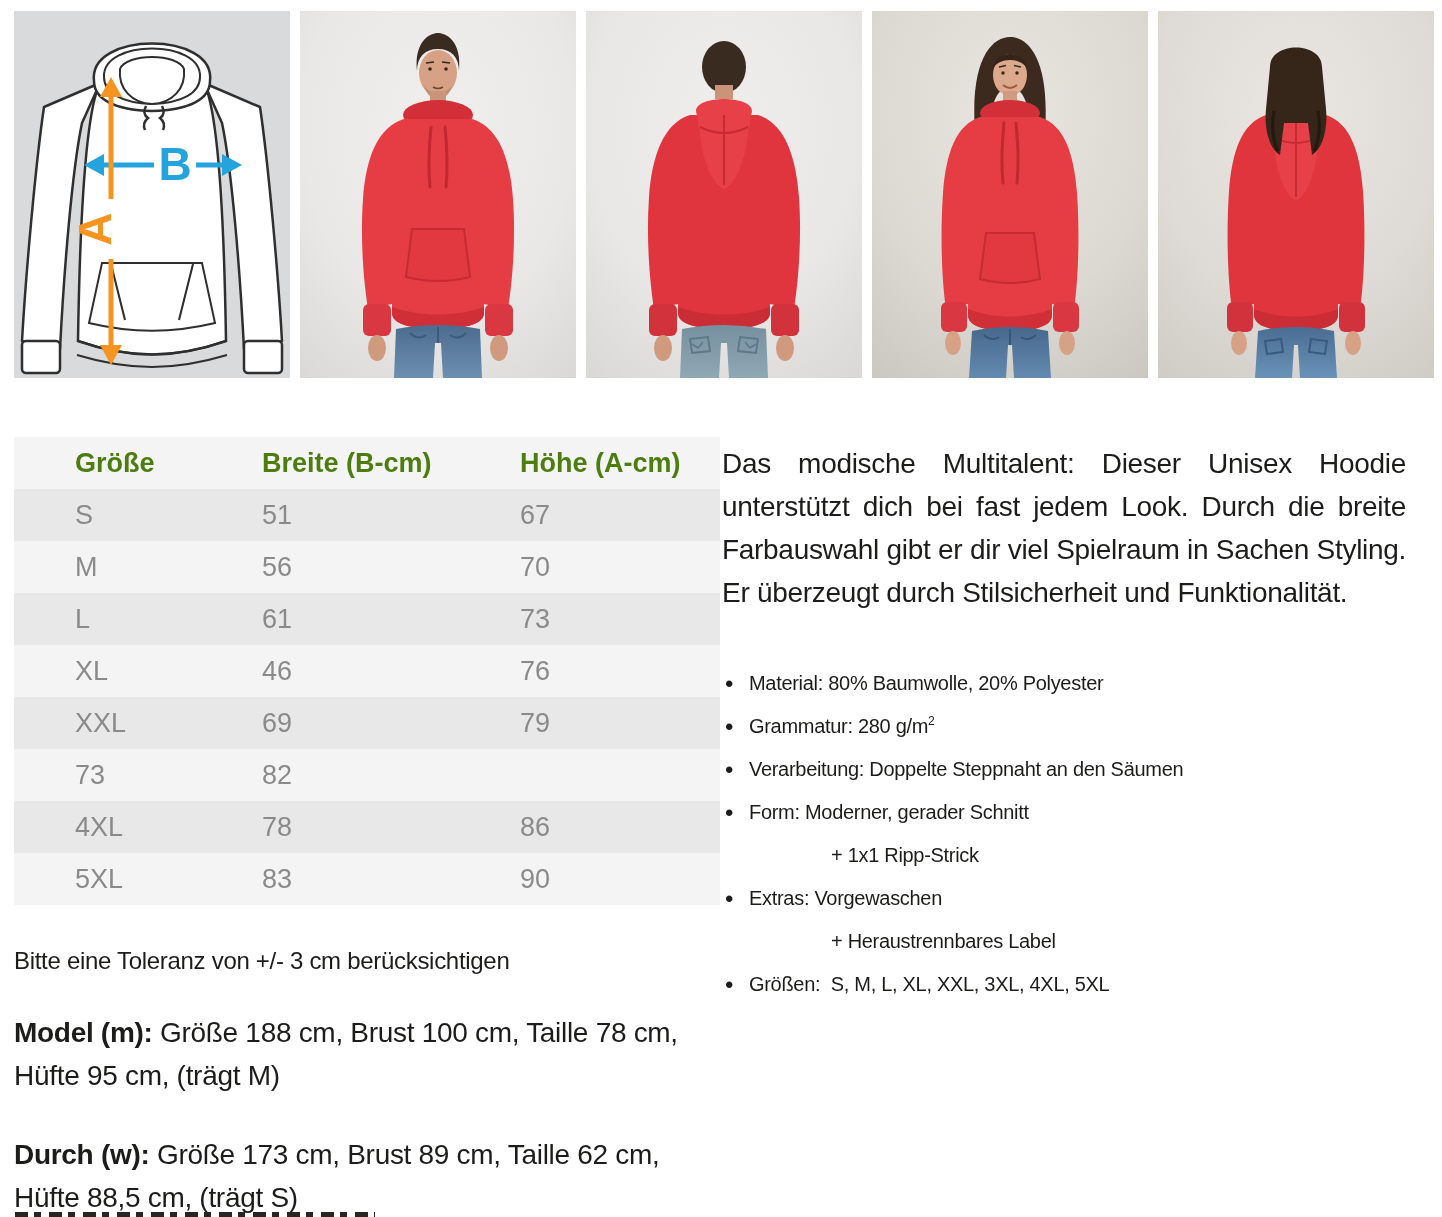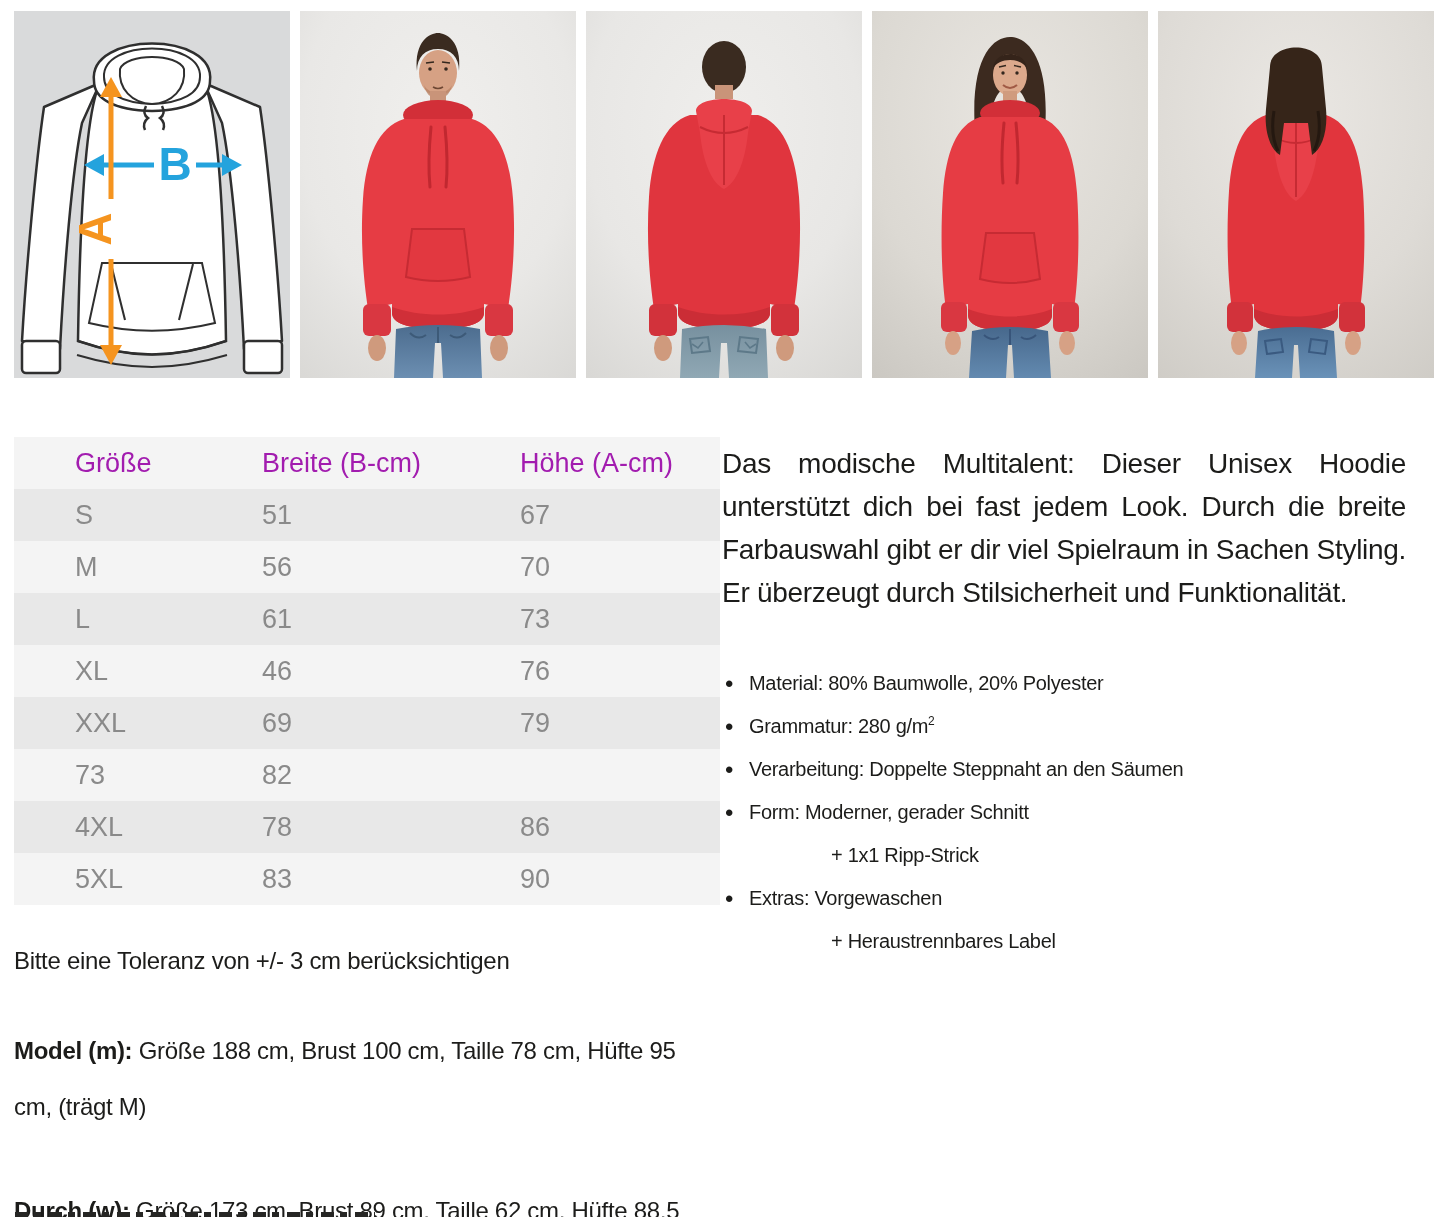--- a/index.html
+++ b/index.html
@@ -9,26 +9,26 @@
   }
   
   .gallery{position:absolute;left:14px;top:11px;display:flex;gap:10px;}
   .tile{width:276px;height:367px;flex:0 0 auto;}
   .tile svg{display:block;width:276px;height:367px;}
   
   .left-col{position:absolute;left:14px;top:437px;width:706px;}
   .size-table{width:706px;font-size:27px;font-weight:300;}
   .trow{display:grid;grid-template-columns:248px 258px 200px;height:52px;align-items:center;}
   .trow .tcell:first-child,.trow .thcell:first-child{padding-left:61px;}
-  .thead{background:#f4f4f4;color:#a21caf;}
+  .thead{background:#f4f4f4;color:#4d7c0f;font-weight:bold;}
   .trow.light{background:#f4f4f4;color:#8a8a8a;}
   .trow.dark{background:#e8e8e8;color:#8a8a8a;}
   
   .tolerance{margin-top:42px;font-size:24px;letter-spacing:-0.3px;}
-  .model-note{margin-top:48px;font-size:24px;line-height:56px;letter-spacing:-0.3px;width:700px;}
+  .model-note{margin-top:36px;font-size:28px;line-height:43px;letter-spacing:-0.3px;width:700px;}
   .model-note b{font-weight:700;}
   
   .right-col{position:absolute;left:722px;top:442px;width:684px;}
   .intro{font-size:28px;line-height:43px;text-align:justify;letter-spacing:-0.3px;margin:0;}
   .feature-list{margin-top:48px;}
   .bullet-item{position:relative;padding-left:27px;font-size:20px;line-height:43px;letter-spacing:-0.3px;}
   .bullet-item::before{content:"\2022";position:absolute;left:3px;top:0;font-size:24px;}
   .bullet-item span{white-space:pre-wrap;}
   .bullet-item sup{font-size:0.6em;vertical-align:super;line-height:0;}
   .bullet-sub{margin-left:82px;white-space:pre-wrap;}
@@ -286,16 +286,17 @@
 </div>
 
 <div class="right-col">
   <p class="intro">Das modische Multitalent: Dieser Unisex Hoodie unterstützt dich bei fast jedem Look. Durch die breite Farbauswahl gibt er dir viel Spielraum in Sachen Styling. Er überzeugt durch Stilsicherheit und Funktionalität.</p>
   <div class="feature-list">
       <div class="bullet-item"><span>Material: 80% Baumwolle, 20% Polyester</span></div>
       <div class="bullet-item"><span>Grammatur: 280 g/m</span><sup>2</sup></div>
       <div class="bullet-item"><span>Verarbeitung: Doppelte Steppnaht an den Säumen</span></div>
       <div class="bullet-item"><span>Form: Moderner, gerader Schnitt</span><div class="bullet-sub">+ 1x1 Ripp-Strick</div></div>
       <div class="bullet-item"><span>Extras: Vorgewaschen</span><div class="bullet-sub">+ Heraustrennbares Label</div></div>
+      <div class="bullet-item"><span>Größen:  S, M, L, XL, XXL, 3XL, 4XL, 5XL</span></div>
     </div>
 </div>
 
 <div class="cropped-line"></div>
 
 </body></html>

